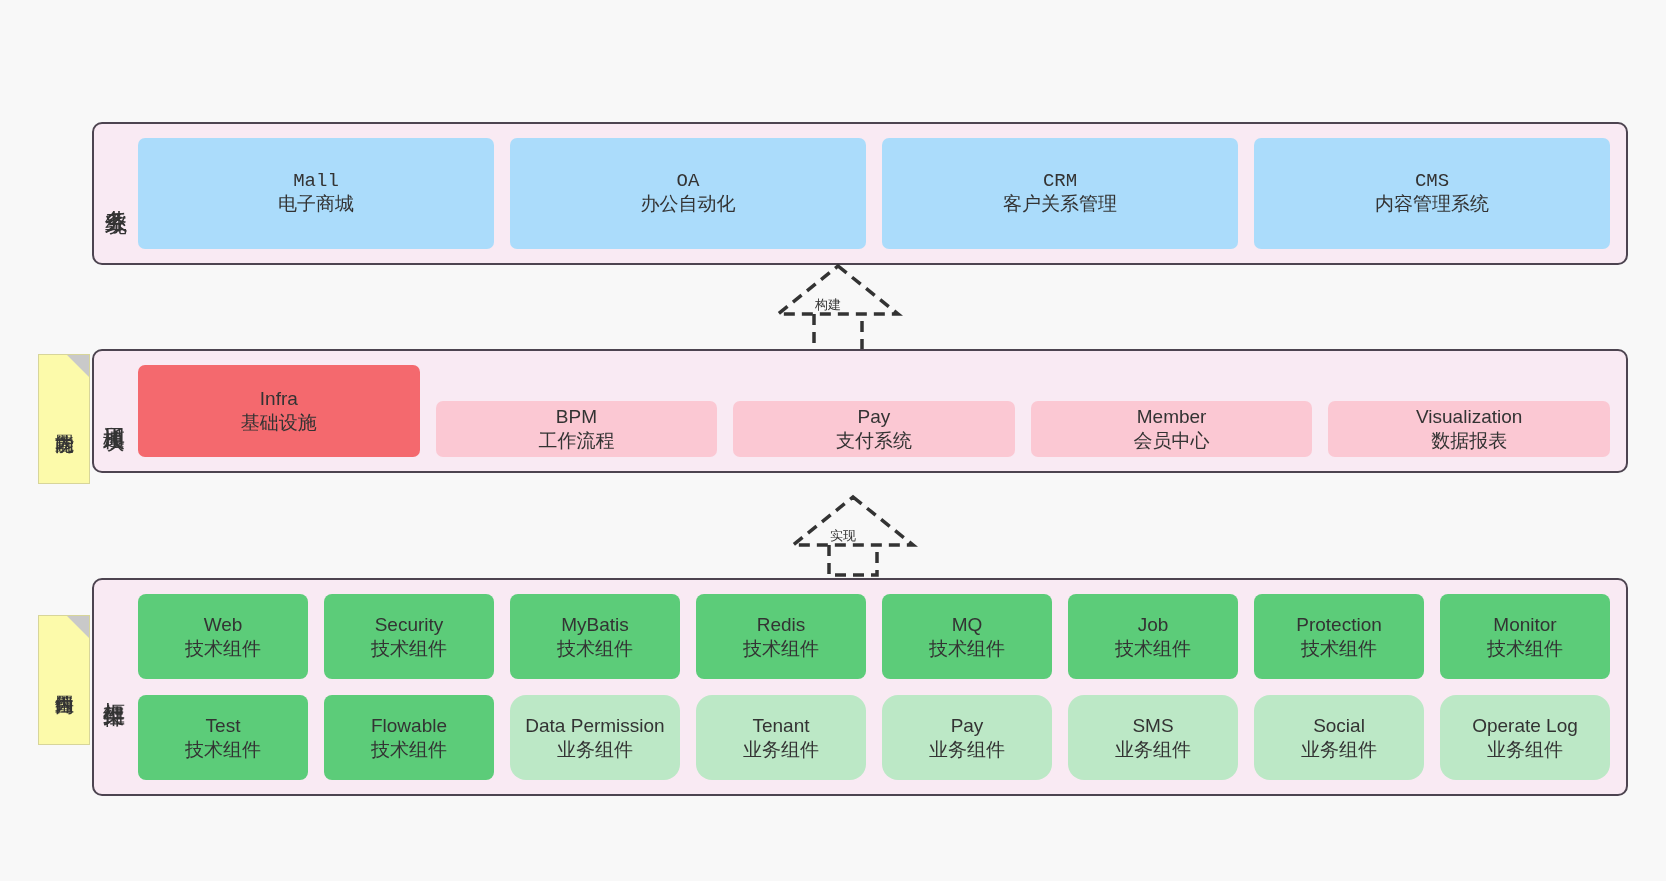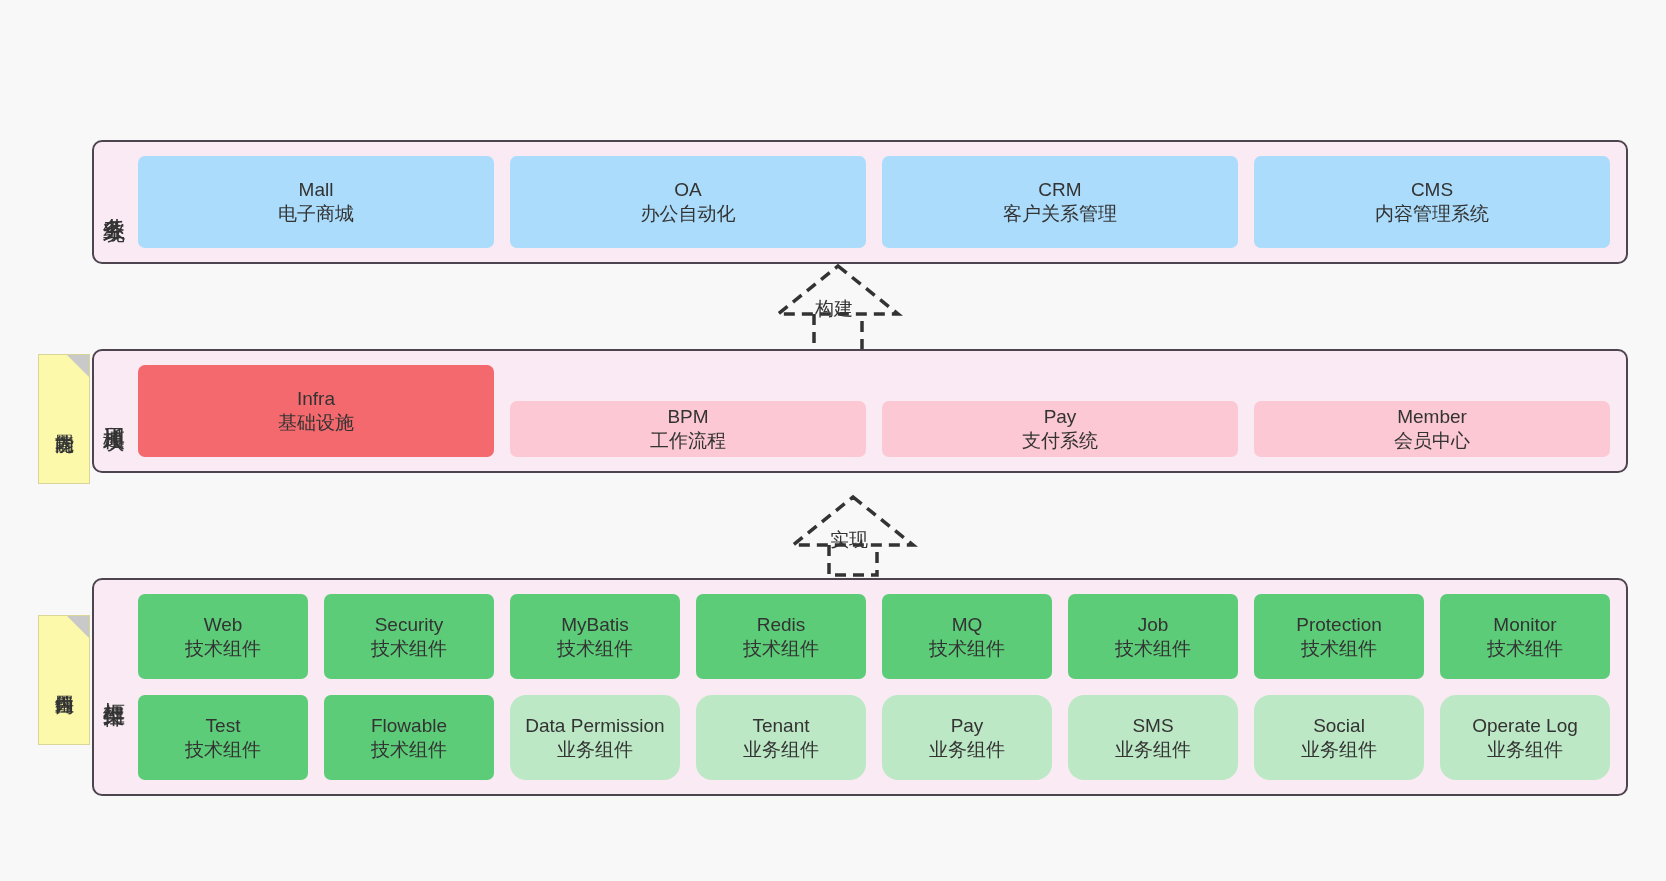--- a/index.html
+++ b/index.html
@@ -78,21 +78,21 @@
     padding: 4px 6px;
     box-sizing: border-box;
   }
   .card .ln1 { display: block; }
   .card .ln2 { display: block; }
 
   
   .c-blue        { background: #abdcfb; }
   .c-red         { background: #f4696e; }
   .c-pink        { background: #fbc8d3; margin-top: 36px; }
-  .c-green       { background: #5ccc79; }
+  .c-green       { background: #5ccc79; border-radius: 8px; }
   .c-lightgreen  { background: #bce8c6; border-radius: 16px; }
 
   
   .note {
     position: absolute;
     box-sizing: border-box;
     background: #fcfaaa;
     border: 1px solid #d7d59a;
     display: flex;
     align-items: center;
@@ -114,33 +114,33 @@
     border-left: 22px solid transparent;
     border-top: 22px solid #c9c9c9;
   }
 
   
   .arrow {
     position: absolute;
   }
   .arrow-label {
     position: absolute;
-    font-size: 19px;
+    font-size: 13px;
     color: #333333;
     white-space: nowrap;
     background: transparent;
     text-align: right;
   }
 </style>
 </head>
 <body>
 
 <div id="canvas">
 
-  <div class="layer" id="layer-business" style="left:92px; top:140px; width:1536px; height:124px;">
+  <div class="layer" id="layer-business" style="left:92px; top:122px; width:1536px; height:143px;font-family:Liberation Mono, monospace;">
     <div class="layer-title">业务系统</div>
     <div class="cards">
       <div class="card-row">
         <div class="card c-blue">
           <span class="ln1">Mall</span>
           <span class="ln2">电子商城</span>
         </div>
         <div class="card c-blue">
           <span class="ln1">OA</span>
           <span class="ln2">办公自动化</span>
@@ -182,20 +182,24 @@
           <span class="ln1">BPM</span>
           <span class="ln2">工作流程</span>
         </div>
         <div class="card c-pink">
           <span class="ln1">Pay</span>
           <span class="ln2">支付系统</span>
         </div>
         <div class="card c-pink">
           <span class="ln1">Member</span>
           <span class="ln2">会员中心</span>
+        </div>
+        <div class="card c-pink">
+          <span class="ln1">Visualization</span>
+          <span class="ln2">数据报表</span>
         </div>
       </div>
     </div>
   </div>
 
   <svg class="arrow" style="left:765px; top:489px; width:180px; height:88px;" width="180" height="88">
     <polygon points="88,8 148,56 28,56" fill="#f8f8f8" stroke="#333333" stroke-width="3.5" stroke-dasharray="11,7" stroke-linejoin="miter"></polygon>
     <polyline points="64,56 64,86 112,86 112,56" fill="none" stroke="#333333" stroke-width="3.5" stroke-dasharray="11,7"></polyline>
   </svg>
   <div class="arrow-label" style="left:830px; top:527px;">实现</div>

